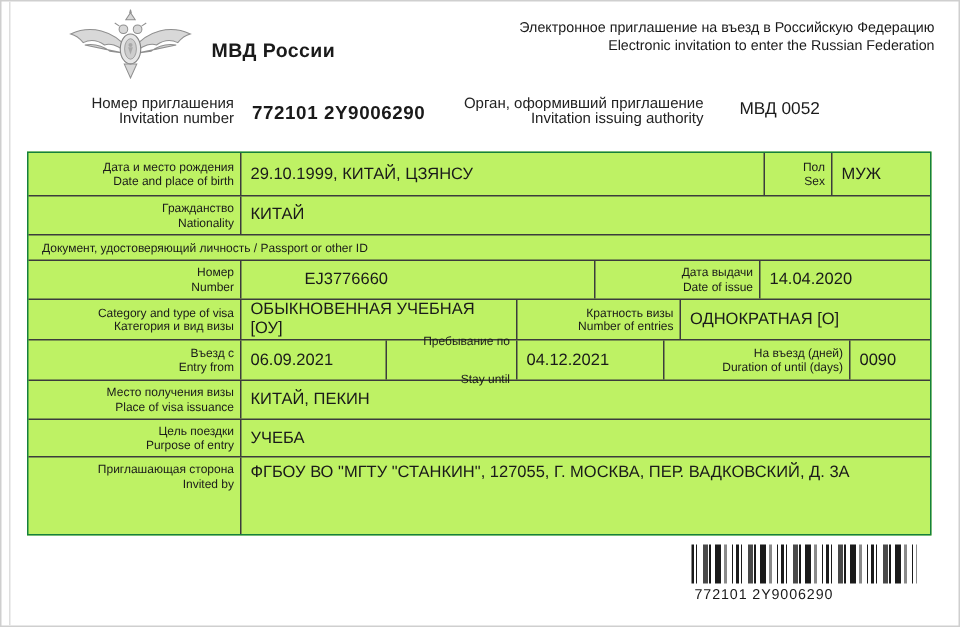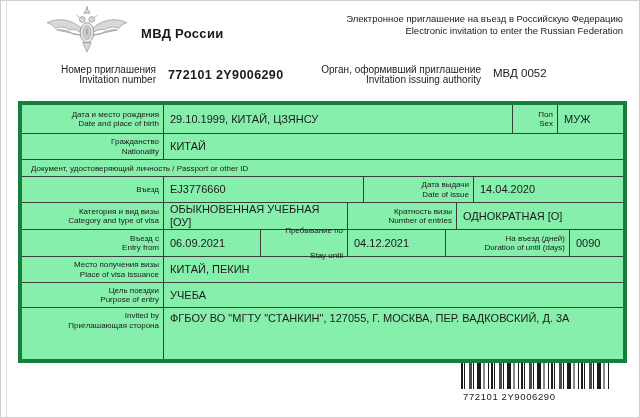--- a/index.html
+++ b/index.html
@@ -13,37 +13,37 @@
   
   .emblem { position:absolute; left:44px; top:4px; width:84px; height:50px; }
   .agency { position:absolute; left:140px; top:25px; font-size:13px; font-weight:bold; letter-spacing:0.3px; }
   .hdr-right { position:absolute; right:16px; top:12px; width:330px; text-align:right; font-size:9.5px; line-height:11.5px; }
 
   
   .inv-lbl { position:absolute; text-align:right; font-size:10px; line-height:10px; color:#222; }
   .inv-lbl span { display:block; }
   .inv-lbl-left  { left:0; top:64px; width:155px; }
   .inv-val-left  { position:absolute; left:167px; top:67px; font-size:12.5px; font-weight:bold; letter-spacing:0.4px; }
-  .inv-lbl-right { left:300px; top:64px; width:180px; }
+  .inv-lbl-right { left:288px; top:64px; width:180px; }
   .inv-val-right { position:absolute; left:492px; top:66px; font-size:11.5px; }
 
   
-  .tbl { position:absolute; left:17px; top:100px; width:601px; border:4px solid #15803d; background:#86efac; }
+  .tbl { position:absolute; left:17px; top:100px; width:601px; border:1px solid #15803d; background:#bef264; }
   .row { display:flex; box-sizing:border-box; border-bottom:1px solid #3c3c3c; align-items:stretch; }
   .row:last-child { border-bottom:none; }
   .r1{height:29px;} .r2{height:26px;} .r3{height:17px;} .r4{height:26px;} .r5{height:27px;}
   .r6{height:27px;} .r7{height:26px;} .r8{height:25px;} .r9{height:51px;}
   .cell { box-sizing:border-box; border-right:1px solid #3c3c3c; display:flex; }
   .cell:last-child { border-right:none; }
   .lc { flex-direction:column; justify-content:center; text-align:right;
         font-size:8px; line-height:9.5px; padding:1px 4px 1px 2px; }
   .lc span { display:block; }
   .vc { align-items:center; font-size:11px; line-height:13px; padding:1px 4px 1px 6px; }
   .w-main{width:142px;} .w-b1{width:349px;} .w-sex{width:45px;}
-  .w-num{width:200px;} .w-di{width:110px;}
+  .w-num{width:200px;margin-left:36px;} .w-di{width:110px;}
   .w-cat{width:184px;} .w-ne{width:109px;}
   .w-ef{width:97px;} .w-su{width:87px;gap:16px;} .w-sd{width:98px;} .w-du{width:124px;}
   .grow{flex:1 1 auto;}
   .section-cell { flex:1; align-items:center; font-size:8px; padding-left:9px; }
   .top-l { justify-content:flex-start; padding-top:3px; }
   .top-v { align-items:flex-start; padding-top:4px; }
 
   
   .barcode {
     position:absolute; left:460px; top:362px; width:150px; height:26px;
@@ -128,38 +128,39 @@
     </div>
 
     <div class="row r3">
       <div class="cell section-cell">
           <span>Документ, удостоверяющий личность / Passport or other ID</span>
         </div>
     </div>
 
     <div class="row r4">
       <div class="cell lc w-main">
-        <span>Въезд</span>
+        <span>Номер</span>
+        <span>Number</span>
       </div>
       <div class="cell vc w-num">
           <span>EJ3776660</span>
         </div>
       <div class="cell lc w-di">
         <span>Дата выдачи</span>
         <span>Date of issue</span>
       </div>
       <div class="cell vc grow">
           <span>14.04.2020</span>
         </div>
     </div>
 
     <div class="row r5">
       <div class="cell lc w-main">
+        <span>Category and type of visa</span>
         <span>Категория и вид визы</span>
-        <span>Category and type of visa</span>
       </div>
       <div class="cell vc w-cat">
           <span>ОБЫКНОВЕННАЯ УЧЕБНАЯ [ОУ]</span>
         </div>
       <div class="cell lc w-ne">
         <span>Кратность визы</span>
         <span>Number of entries</span>
       </div>
       <div class="cell vc grow">
           <span>ОДНОКРАТНАЯ [О]</span>
@@ -205,22 +206,22 @@
         <span>Цель поездки</span>
         <span>Purpose of entry</span>
       </div>
       <div class="cell vc grow">
           <span>УЧЕБА</span>
         </div>
     </div>
 
     <div class="row r9">
       <div class="cell lc w-main top-l">
+        <span>Приглашающая сторона</span>
         <span>Invited by</span>
-        <span>Приглашающая сторона</span>
       </div>
       <div class="cell vc grow top-v">
           <span>ФГБОУ ВО "МГТУ "СТАНКИН", 127055, Г. МОСКВА, ПЕР. ВАДКОВСКИЙ, Д. 3А</span>
         </div>
     </div>
 
   </div>
 
   <div class="barcode"></div>
   <div class="barcode-num">772101 2Y9006290</div>

